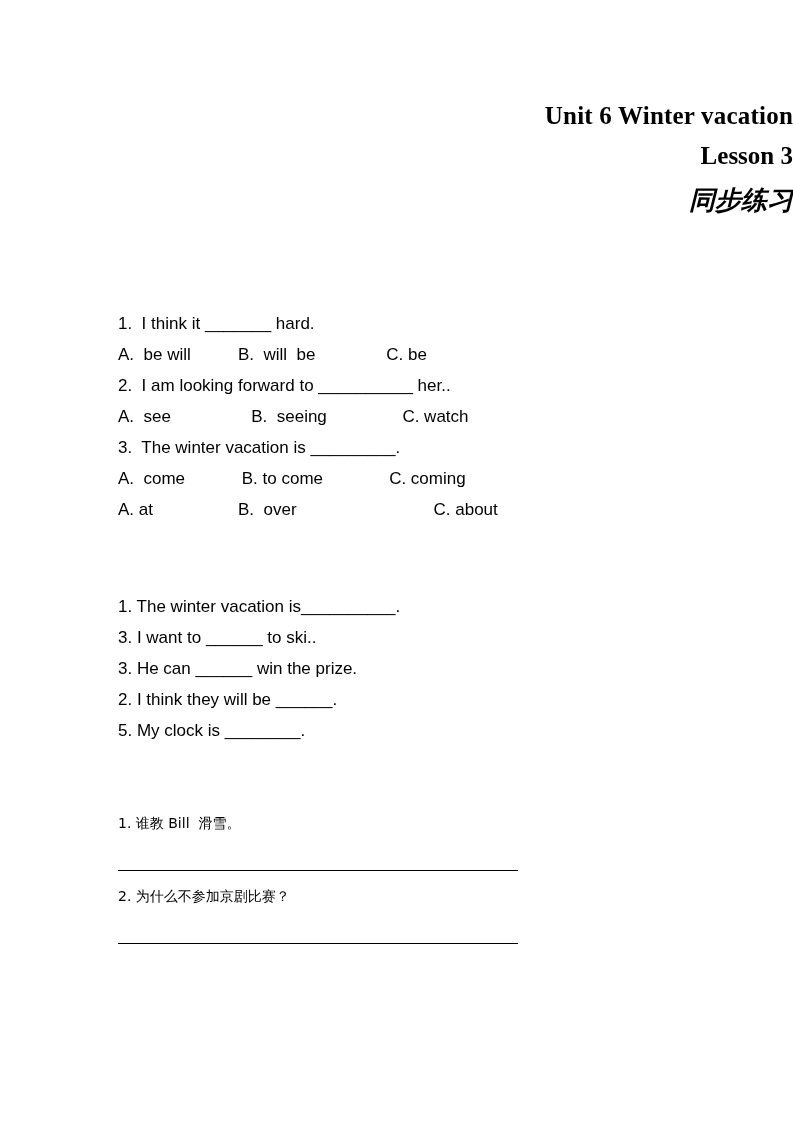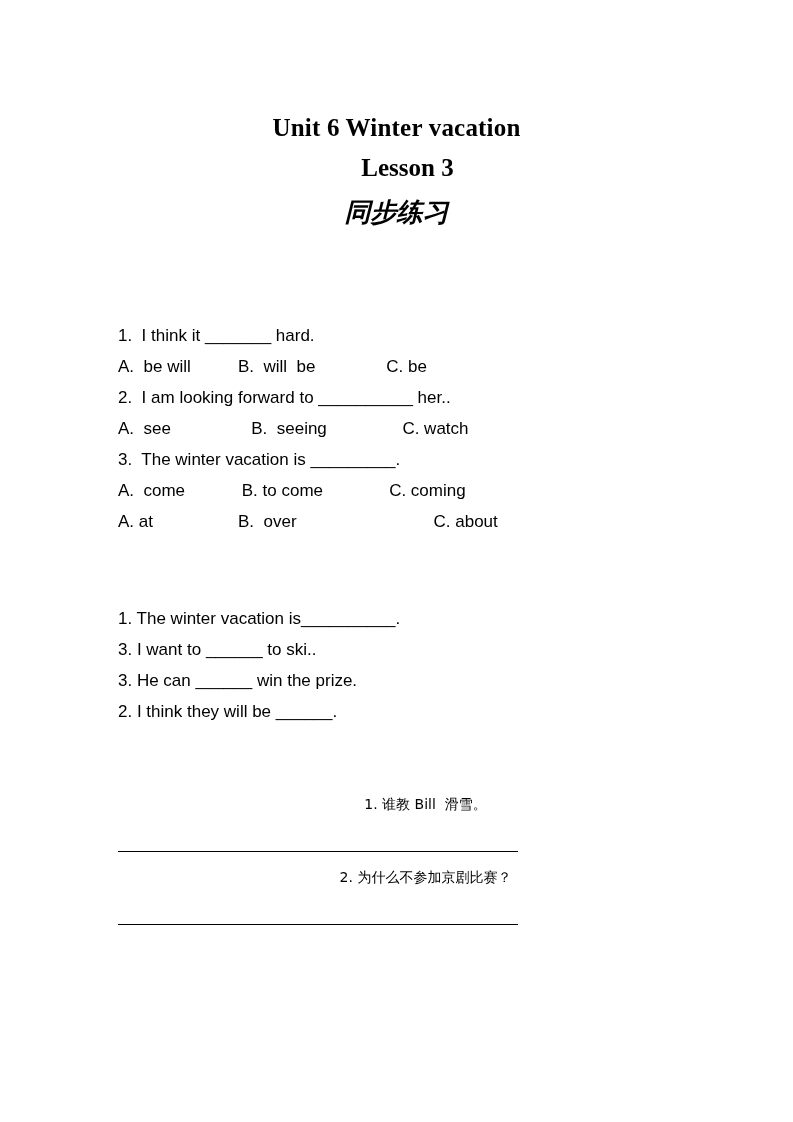--- a/index.html
+++ b/index.html
@@ -15,22 +15,22 @@
     position: relative;
     overflow: hidden;
   }
   .page {
     position: relative;
     width: 793px;
     height: 1122px;
     box-sizing: border-box;
   }
   .title-block {
-    text-align: center;
-    margin: 12px;
+    text-align: right;
+    margin: 0;
     padding-top: 96px;
   }
   .title-line1 {
     font-family: "Liberation Serif", serif;
     font-weight: bold;
     font-size: 25px;
     line-height: 40px;
     letter-spacing: 0.2px;
   }
   .title-line2 {
@@ -59,21 +59,20 @@
     white-space: pre;
   }
   .sec1 {
     margin-top: 86px;
   }
   .sec2 {
     margin-top: 58px;
   }
   .sec3 {
     margin-top: 62px;
-    text-align: center;
   }
   .cn-line {
     font-family: "DejaVu Sans", sans-serif;
     font-size: 14px;
     line-height: 30px;
     white-space: pre;
   }
   .answer-rule {
     width: 400px;
     height: 0;
@@ -103,20 +102,21 @@
     <div class="q-line">A.  come            B. to come              C. coming</div>
     <div class="q-line">A. at                  B.  over                             C. about</div>
   </div>
 
   <div class="section sec2">
     <div class="gap-small"></div>
     <div class="q-line">1. The winter vacation is__________.</div>
     <div class="q-line">3. I want to ______ to ski..</div>
     <div class="q-line">3. He can ______ win the prize.</div>
     <div class="q-line">2. I think they will be ______.</div>
+    <div class="q-line">5. My clock is ________.</div>
   </div>
 
   <div class="section sec3">
     <div class="cn-line">1. 谁教 Bill  滑雪。</div>
     <div class="answer-rule"></div>
     <div class="cn-line">2. 为什么不参加京剧比赛？</div>
     <div class="answer-rule"></div>
   </div>
 
 </div>

